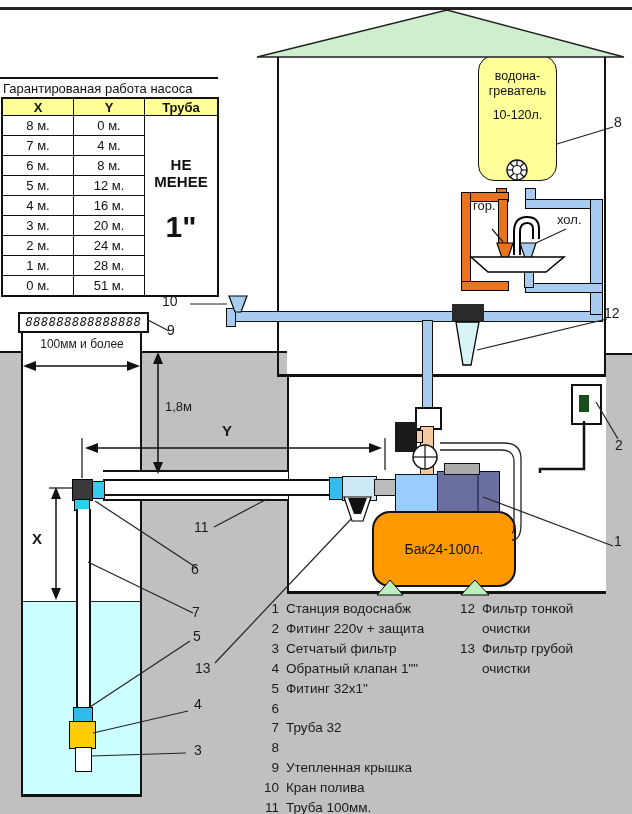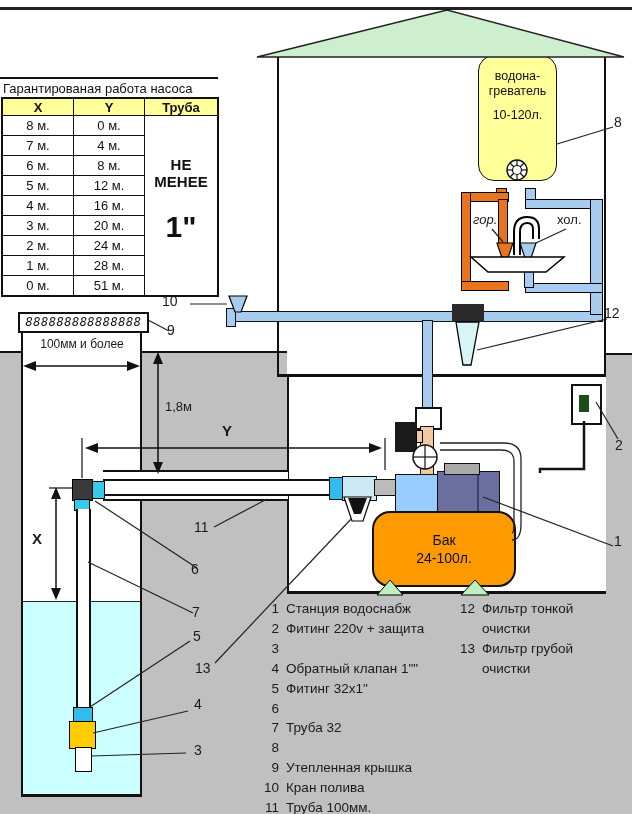--- a/index.html
+++ b/index.html
@@ -85,21 +85,21 @@
   <div class="abs" style="left:420px;top:426px;width:12px;height:47px;background:#F2C9A0;border:1.5px solid #111;"></div>
   <div class="abs" style="left:395px;top:422px;width:22px;height:30px;background:#1a1a1a;"></div>
   <div class="abs" style="left:416px;top:430px;width:5px;height:11px;background:#F2C9A0;border:1px solid #000;"></div>
   <div class="abs" style="left:329px;top:477px;width:13px;height:21px;background:#33BBEE;border:1.5px solid #111;"></div>
   <div class="abs" style="left:342px;top:476px;width:33px;height:23px;background:#CCE9F5;border:1.5px solid #111;"></div>
   <div class="abs" style="left:374px;top:479px;width:22px;height:15px;background:#BBBBBB;border:1.5px solid #111;"></div>
   <div class="abs" style="left:395px;top:474px;width:42px;height:37px;background:#99CCFF;border:1.5px solid #111;"></div>
   <div class="abs" style="left:437px;top:471px;width:61px;height:40px;background:#6A6FA0;border:1.5px solid #111;"></div>
   <div class="abs" style="left:477px;top:471px;width:2px;height:40px;background:#3c4070;"></div>
   <div class="abs" style="left:444px;top:463px;width:34px;height:10px;background:#AAAAAA;border:1.5px solid #111;"></div>
-  <div class="abs" style="left:372px;top:511px;width:140px;height:72px;background:#FF9900;border:2px solid #111;border-radius:18px;display:flex;flex-direction:column;align-items:center;justify-content:center;">
+  <div class="abs" style="left:372px;top:511px;width:140px;height:72px;background:#FF9900;border:2px solid #111;border-radius:18px;display:flex;flex-direction:row;align-items:center;justify-content:center;">
     <div style="font-size:14px;line-height:18px;">Бак</div>
     <div style="font-size:14px;line-height:18px;">24-100л.</div>
   </div>
 
   <div class="abs" style="left:571px;top:384px;width:27px;height:37px;background:#fff;border:2px solid #111;"></div>
   <div class="abs" style="left:579px;top:395px;width:10px;height:17px;background:#1B4D1B;"></div>
 
   <div class="abs" style="left:478px;top:55px;width:77px;height:124px;background:#FFFF99;border:1.5px solid #111;border-radius:16px;">
     <div class="htxt" style="margin-top:13px;">водона-</div>
     <div class="htxt">греватель</div>
@@ -229,21 +229,21 @@
           <td>1 м.</td>
           <td>28 м.</td>
         </tr>
     <tr>
           <td>0 м.</td>
           <td>51 м.</td>
         </tr>
   </tbody>
     </table>
 
-  <div class="dim" style="left:473px;top:212px;font-style:italic;">гор.</div>
+  <div class="dim" style="left:473px;top:198px;">гор.</div>
   <div class="dim" style="left:557px;top:212px;">хол.</div>
   <div class="dim" style="left:20px;top:337px;width:124px;text-align:center;font-size:12px;">100мм и более</div>
   <div class="dim" style="left:165px;top:399px;">1,8м</div>
   <div class="dim dimb" style="left:222px;top:422px;">Y</div>
   <div class="dim dimb" style="left:32px;top:530px;">X</div>
 
   <span class="co" style="left:614px;top:114px;">8</span>
   <span class="co" style="left:162px;top:293px;">10</span>
   <span class="co" style="left:167px;top:322px;">9</span>
   <span class="co" style="left:604px;top:305px;">12</span>
@@ -261,20 +261,21 @@
     <div class="lrow">
         <span class="lnum">1</span>
         <span>Станция водоснабж</span>
       </div>
     <div class="lrow">
         <span class="lnum">2</span>
         <span>Фитинг 220v + защита</span>
       </div>
     <div class="lrow">
         <span class="lnum">3</span>
+        <span>Сетчатый фильтр</span>
       </div>
     <div class="lrow">
         <span class="lnum">4</span>
         <span>Обратный клапан 1""</span>
       </div>
     <div class="lrow">
         <span class="lnum">5</span>
         <span>Фитинг 32х1"</span>
       </div>
     <div class="lrow">

